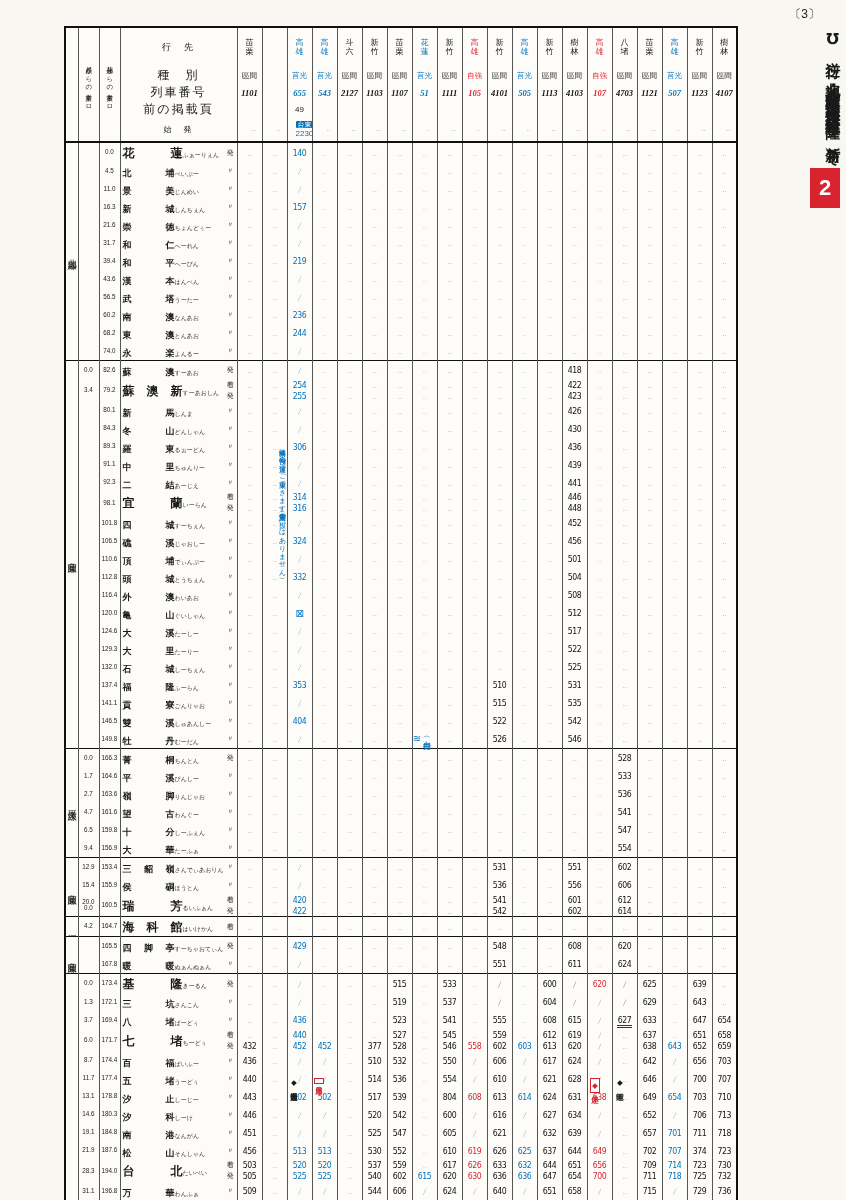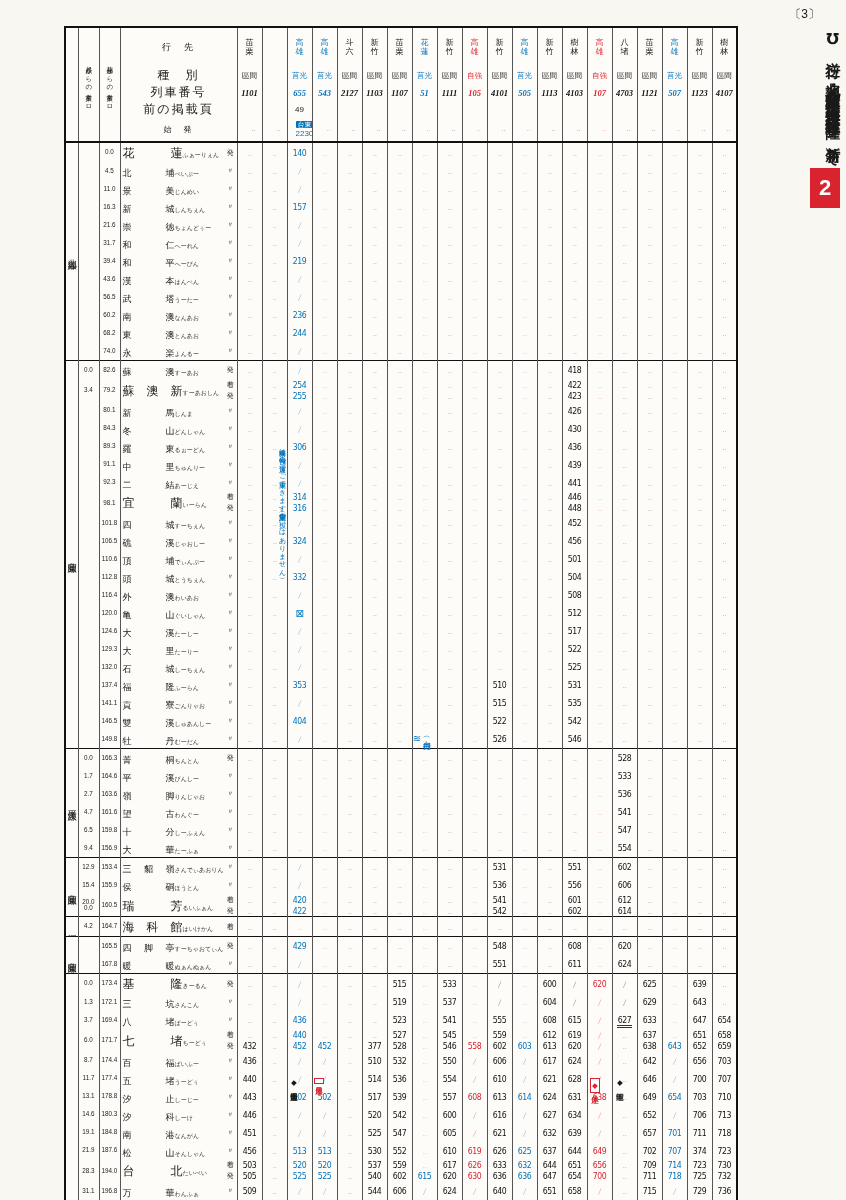--- a/index.html
+++ b/index.html
@@ -24,21 +24,21 @@
   td.type{font-size:7.5px;text-align:center;}
   td.tnum{font-size:8.5px;font-weight:bold;font-style:italic;font-family:"Liberation Serif","DejaVu Serif",serif;}
   td.prevp{font-size:8px;}
   td.orig{font-size:8px;line-height:1.1;padding-left:8px;}
   .ob{background:#0072bc;color:#fff;font-size:7px;padding:0 2px;border-radius:1px;}
   
   td.km{font-size:6.3px;color:#222;line-height:1;}
   td.snm{text-align:left;padding-left:2px;border-right:none;}
   td.mk{font-size:7px;border-left:none;}
   .nm{display:inline-block;width:52px;text-align:justify;text-align-last:justify;
-      font-size:9px;font-family:"Liberation Serif","DejaVu Serif",serif;font-weight:normal;}
+      font-size:9px;font-family:"Liberation Serif","DejaVu Serif",serif;font-weight:bold;}
   .nm.big{font-size:12px;width:60px;letter-spacing:0;}
   .kn{font-size:6px;color:#333;}
   td.tc{font-size:8.6px;letter-spacing:-0.5px;font-family:"DejaVu Sans Condensed","DejaVu Sans",sans-serif;}
   td.blue{color:#0072bc;}td.red{color:#d9232e;}td.blk{color:#111;}
   .dt{opacity:.45;font-size:7px;}
   .sk{opacity:.45;font-size:7.5px;font-style:italic;}
   .tend{border-bottom:3px double #333;padding:0 1px;}
   .xm{color:#0072bc;font-size:11px;}
   tr.sb td{border-top:1.6px solid #111;}
   td.lnm{font-size:9px;border-right:1px solid #555;}
@@ -1644,21 +1644,21 @@
           <td class="snm"><span class="nm">汐止</span><span class="kn">しーじー</span></td>
           <td class="mk">〃</td>
           <td class="tc blk">443</td>
           <td class="tc blk"><span class="dt">‥</span></td>
           <td class="tc blue">502</td>
           <td class="tc blue">502</td>
           <td class="tc blk"><span class="dt">‥</span></td>
           <td class="tc blk">517</td>
           <td class="tc blk">539</td>
           <td class="tc blue"><span class="dt">‥</span></td>
-          <td class="tc blk">557</td>
+          <td class="tc blk">804</td>
           <td class="tc red">608</td>
           <td class="tc blk">613</td>
           <td class="tc blue">614</td>
           <td class="tc blk">624</td>
           <td class="tc blk">631</td>
           <td class="tc red">638</td>
           <td class="tc blk"><span class="dt">‥</span></td>
           <td class="tc blk">649</td>
           <td class="tc blue">654</td>
           <td class="tc blk">703</td>

